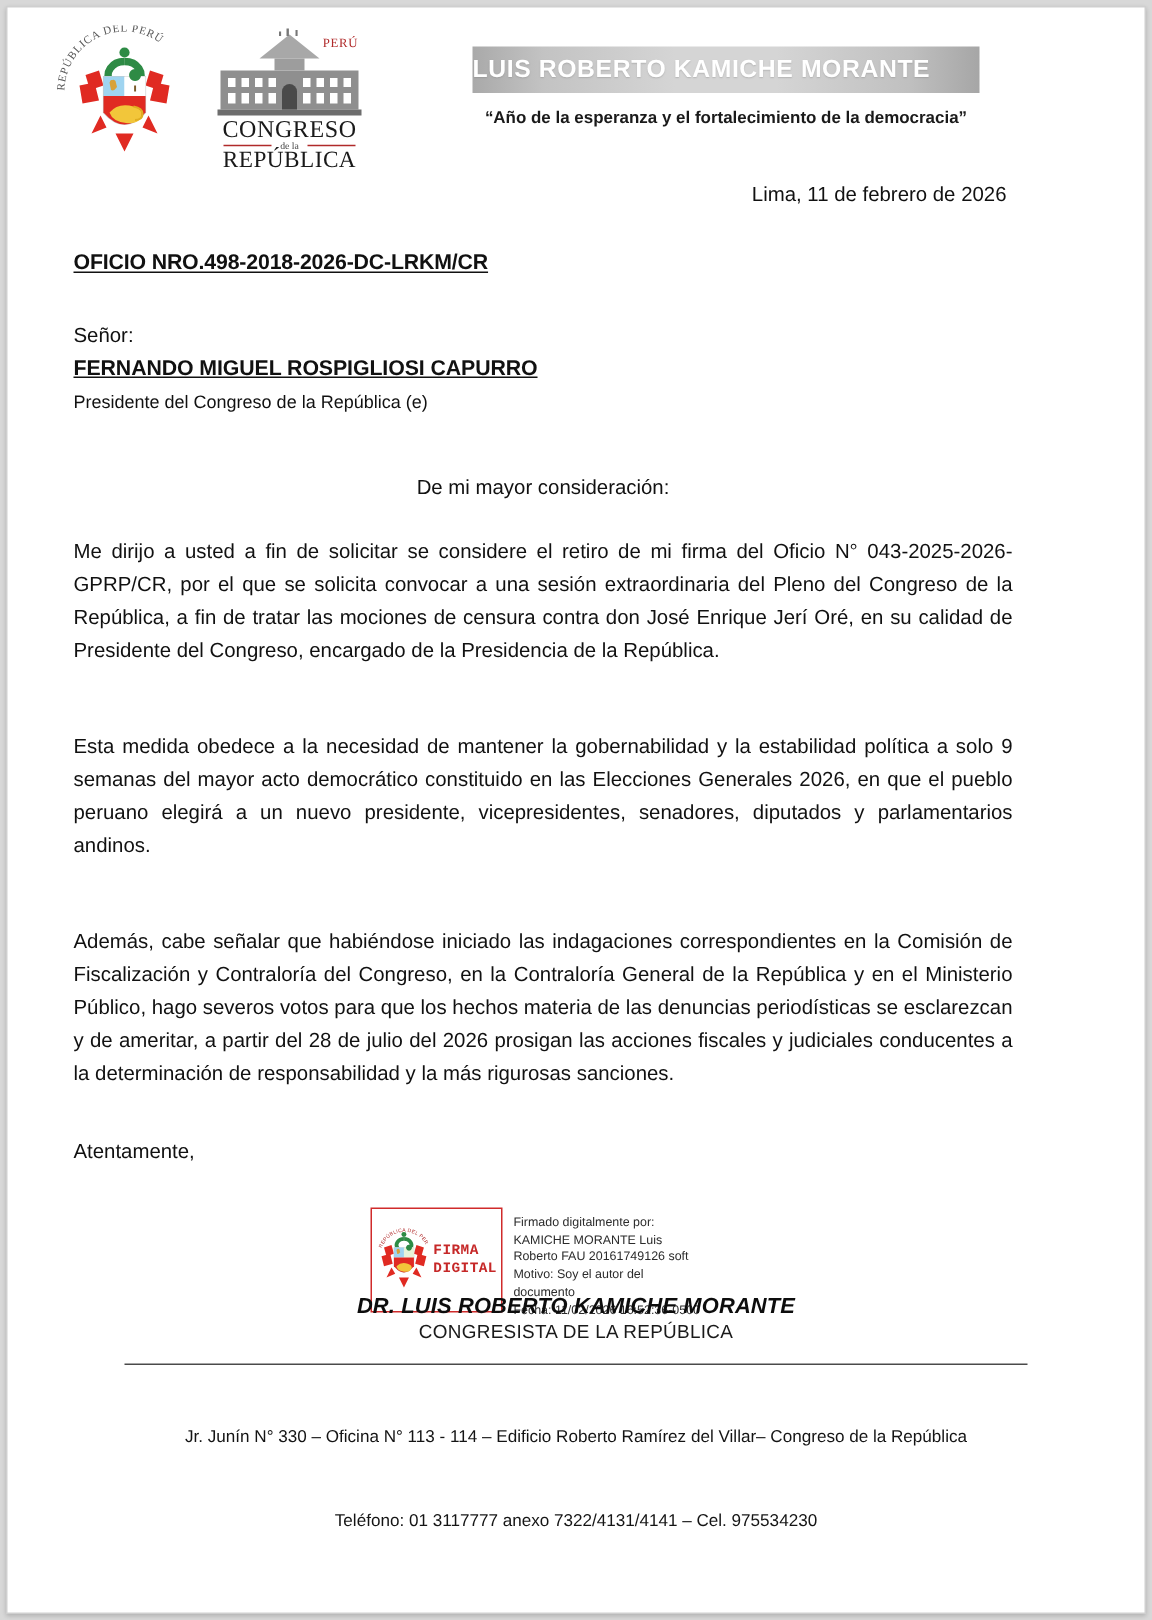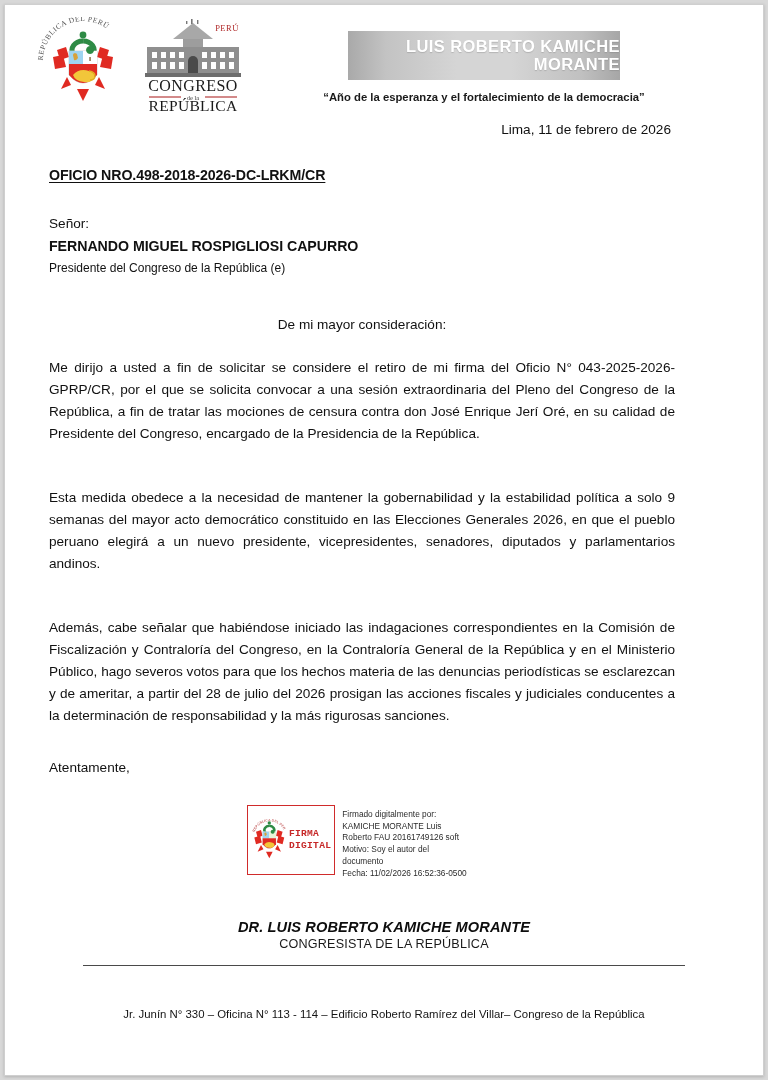--- a/index.html
+++ b/index.html
@@ -52,22 +52,22 @@
   .header-right {
     flex: 1 1 auto;
     display: flex;
     flex-direction: column;
     align-items: center;
     padding-top: 18px;
     padding-right: 18px;
   }
 
   .name-banner {
-    width: 272px;
-    text-align: right;
+    width: 338px;
+    text-align: left;
     padding: 6px 0 7px 0;
     background: linear-gradient(to right,
         #a9a9a9 0%, #c3c3c3 14%, #d5d5d5 40%,
         #d5d5d5 60%, #c0c0c0 86%, #a6a6a6 100%);
     color: #ffffff;
     font-weight: bold;
     font-size: 16.5px;
     letter-spacing: 0.4px;
     line-height: 1.1;
     text-shadow: 0 1px 1px rgba(120,120,120,0.35);
@@ -106,20 +106,21 @@
     letter-spacing: -0.1px;
   }
 
   .addressee-block { margin-top: 26px; }
   .addressee-salutation { font-size: 13.6px; }
   .addressee-name {
     font-weight: bold;
     font-size: 14.2px;
     letter-spacing: -0.05px;
     margin-top: 1px;
+    text-decoration: underline;
   }
   .addressee-role { font-size: 12px; margin-top: 1px; }
 
   .greeting { margin-top: 36px; font-size: 13.6px; text-align: center; }
 
   .para {
     margin-top: 22px;
     text-align: justify;
     font-size: 13.6px;
     line-height: 1.62;
@@ -367,15 +368,16 @@
       </div>
     </div>
 
   </div>
 
   <div class="doc-footer">
     <div class="signer-name">DR. LUIS ROBERTO KAMICHE MORANTE</div>
     <div class="signer-role">CONGRESISTA DE LA REPÚBLICA</div>
     <hr class="footer-rule">
     <div class="footer-address">Jr. Junín N° 330 – Oficina N° 113 - 114 – Edificio Roberto Ramírez del Villar– Congreso de la República</div>
+    <div class="footer-phone">Teléfono: 01 3117777 anexo 7322/4131/4141 – Cel. 975534230</div>
   </div>
 
 </div>
 
 </body></html>

